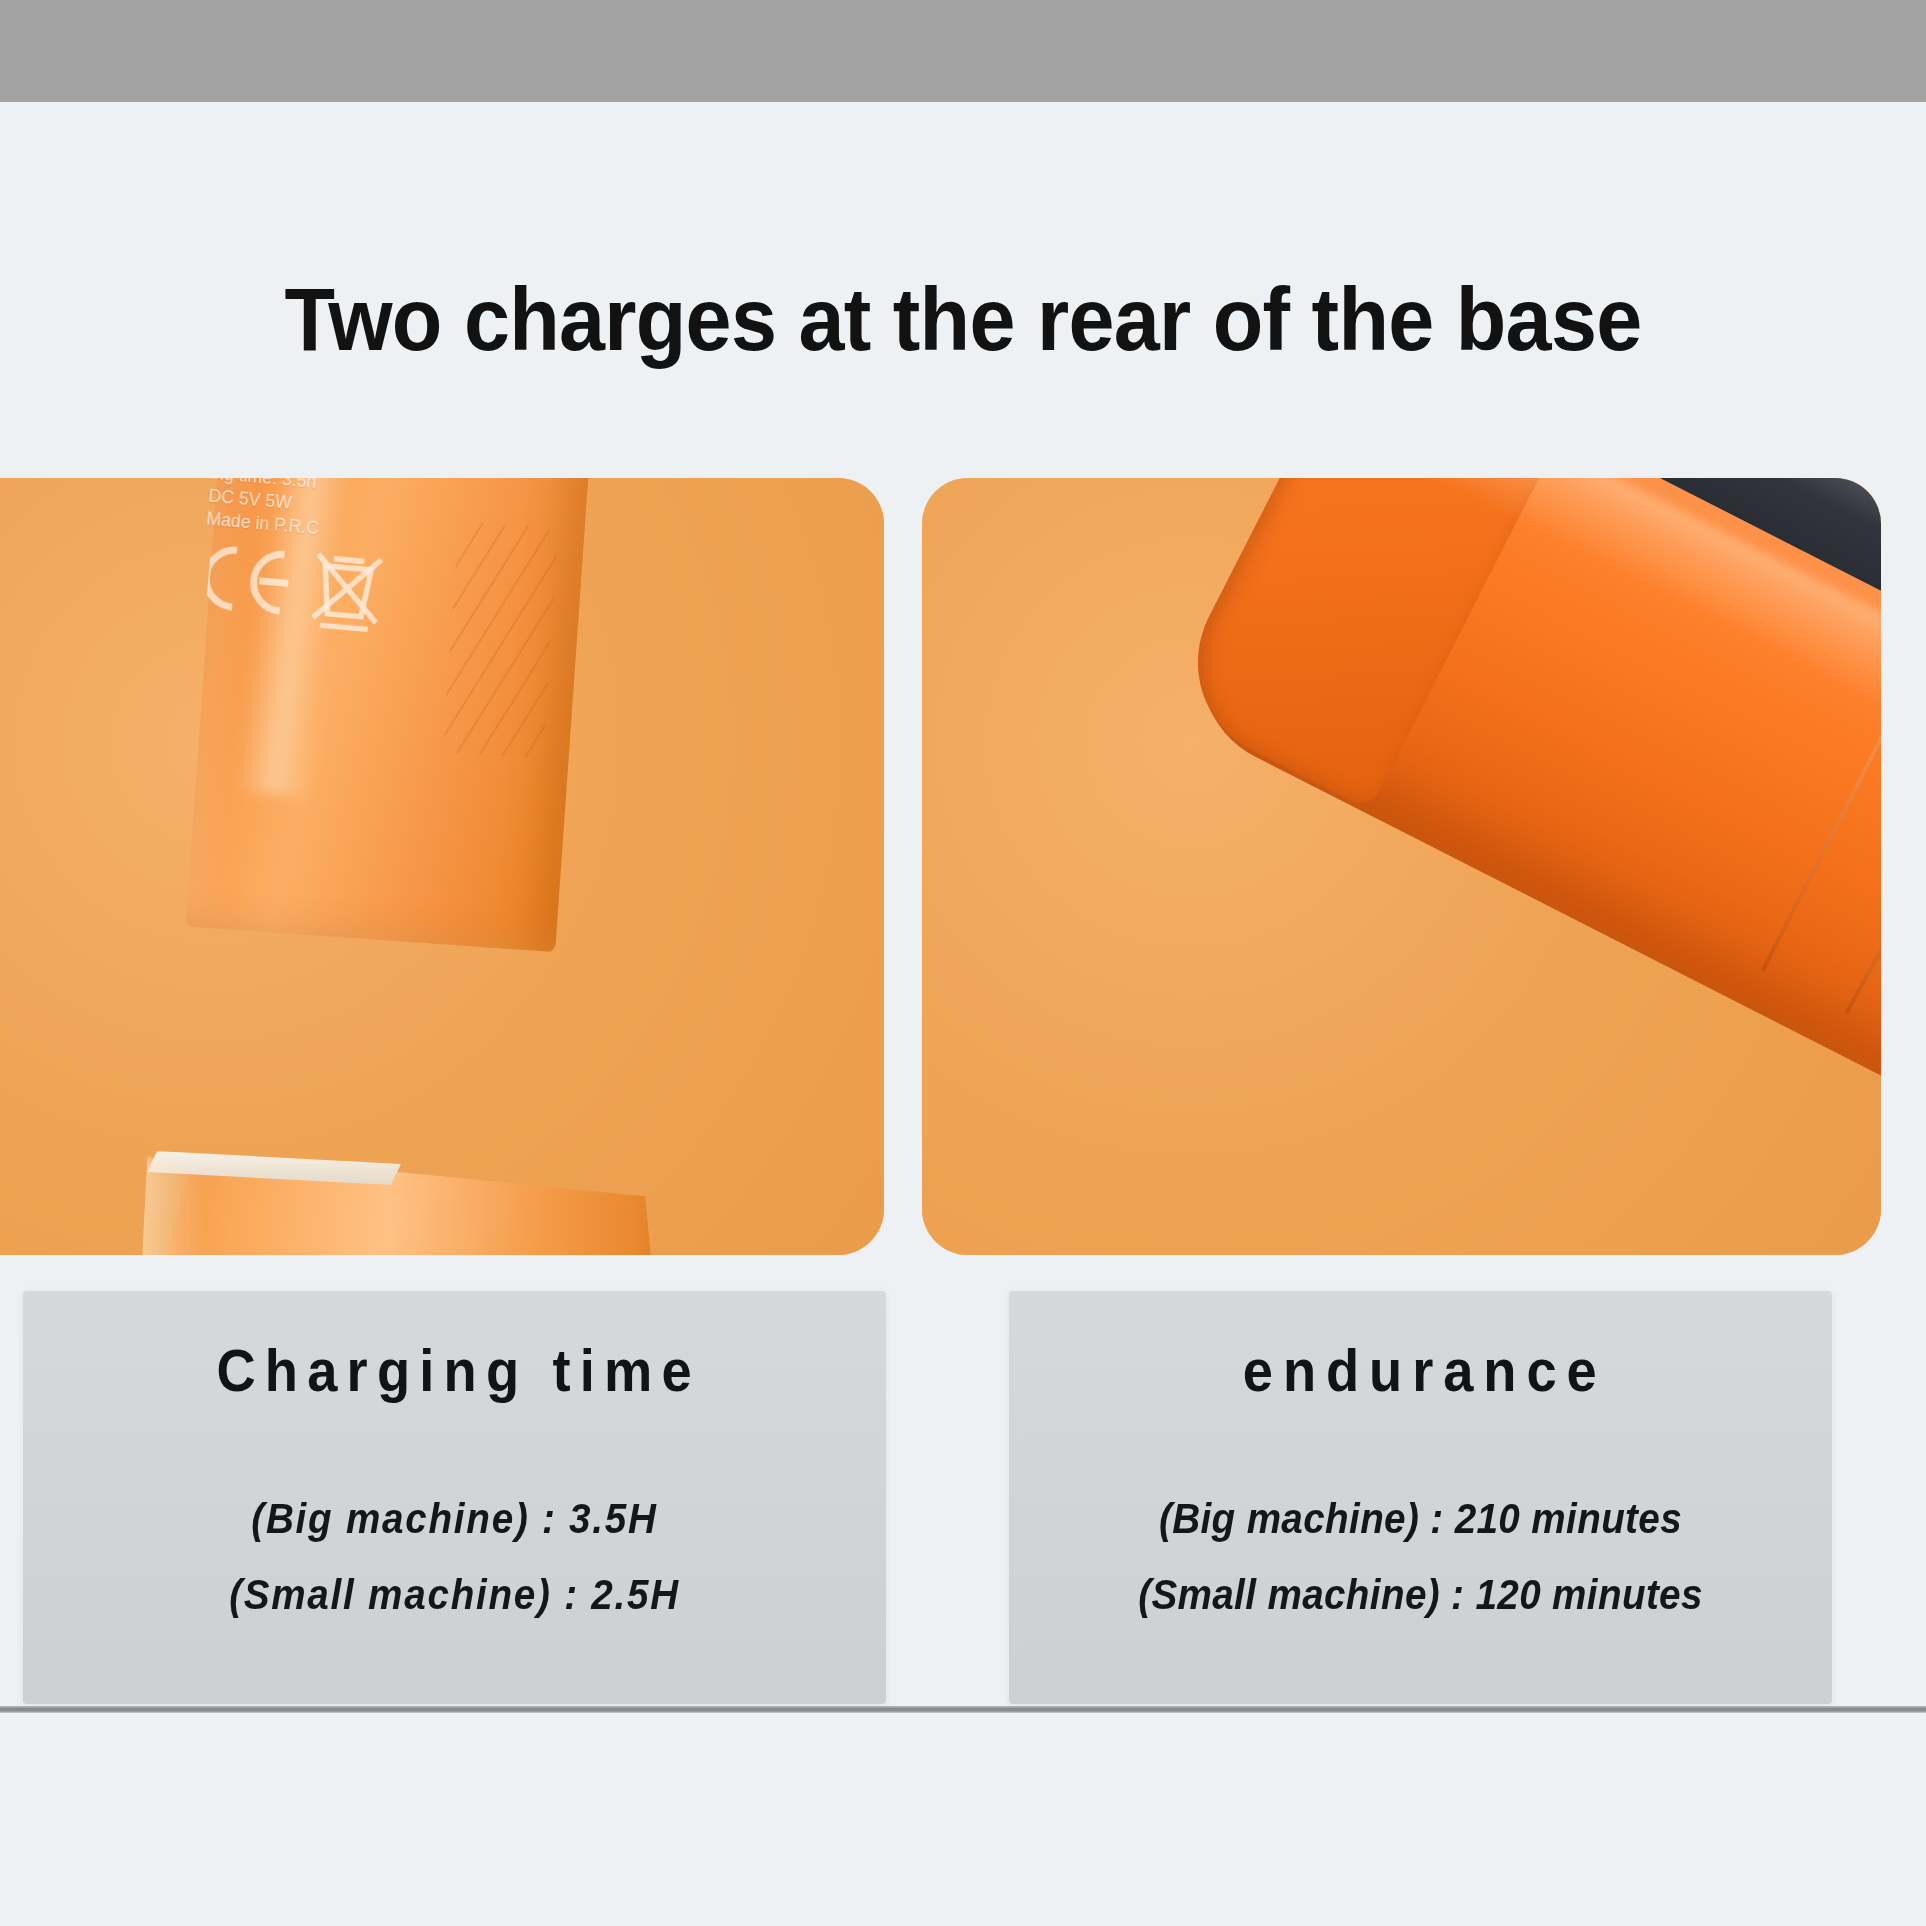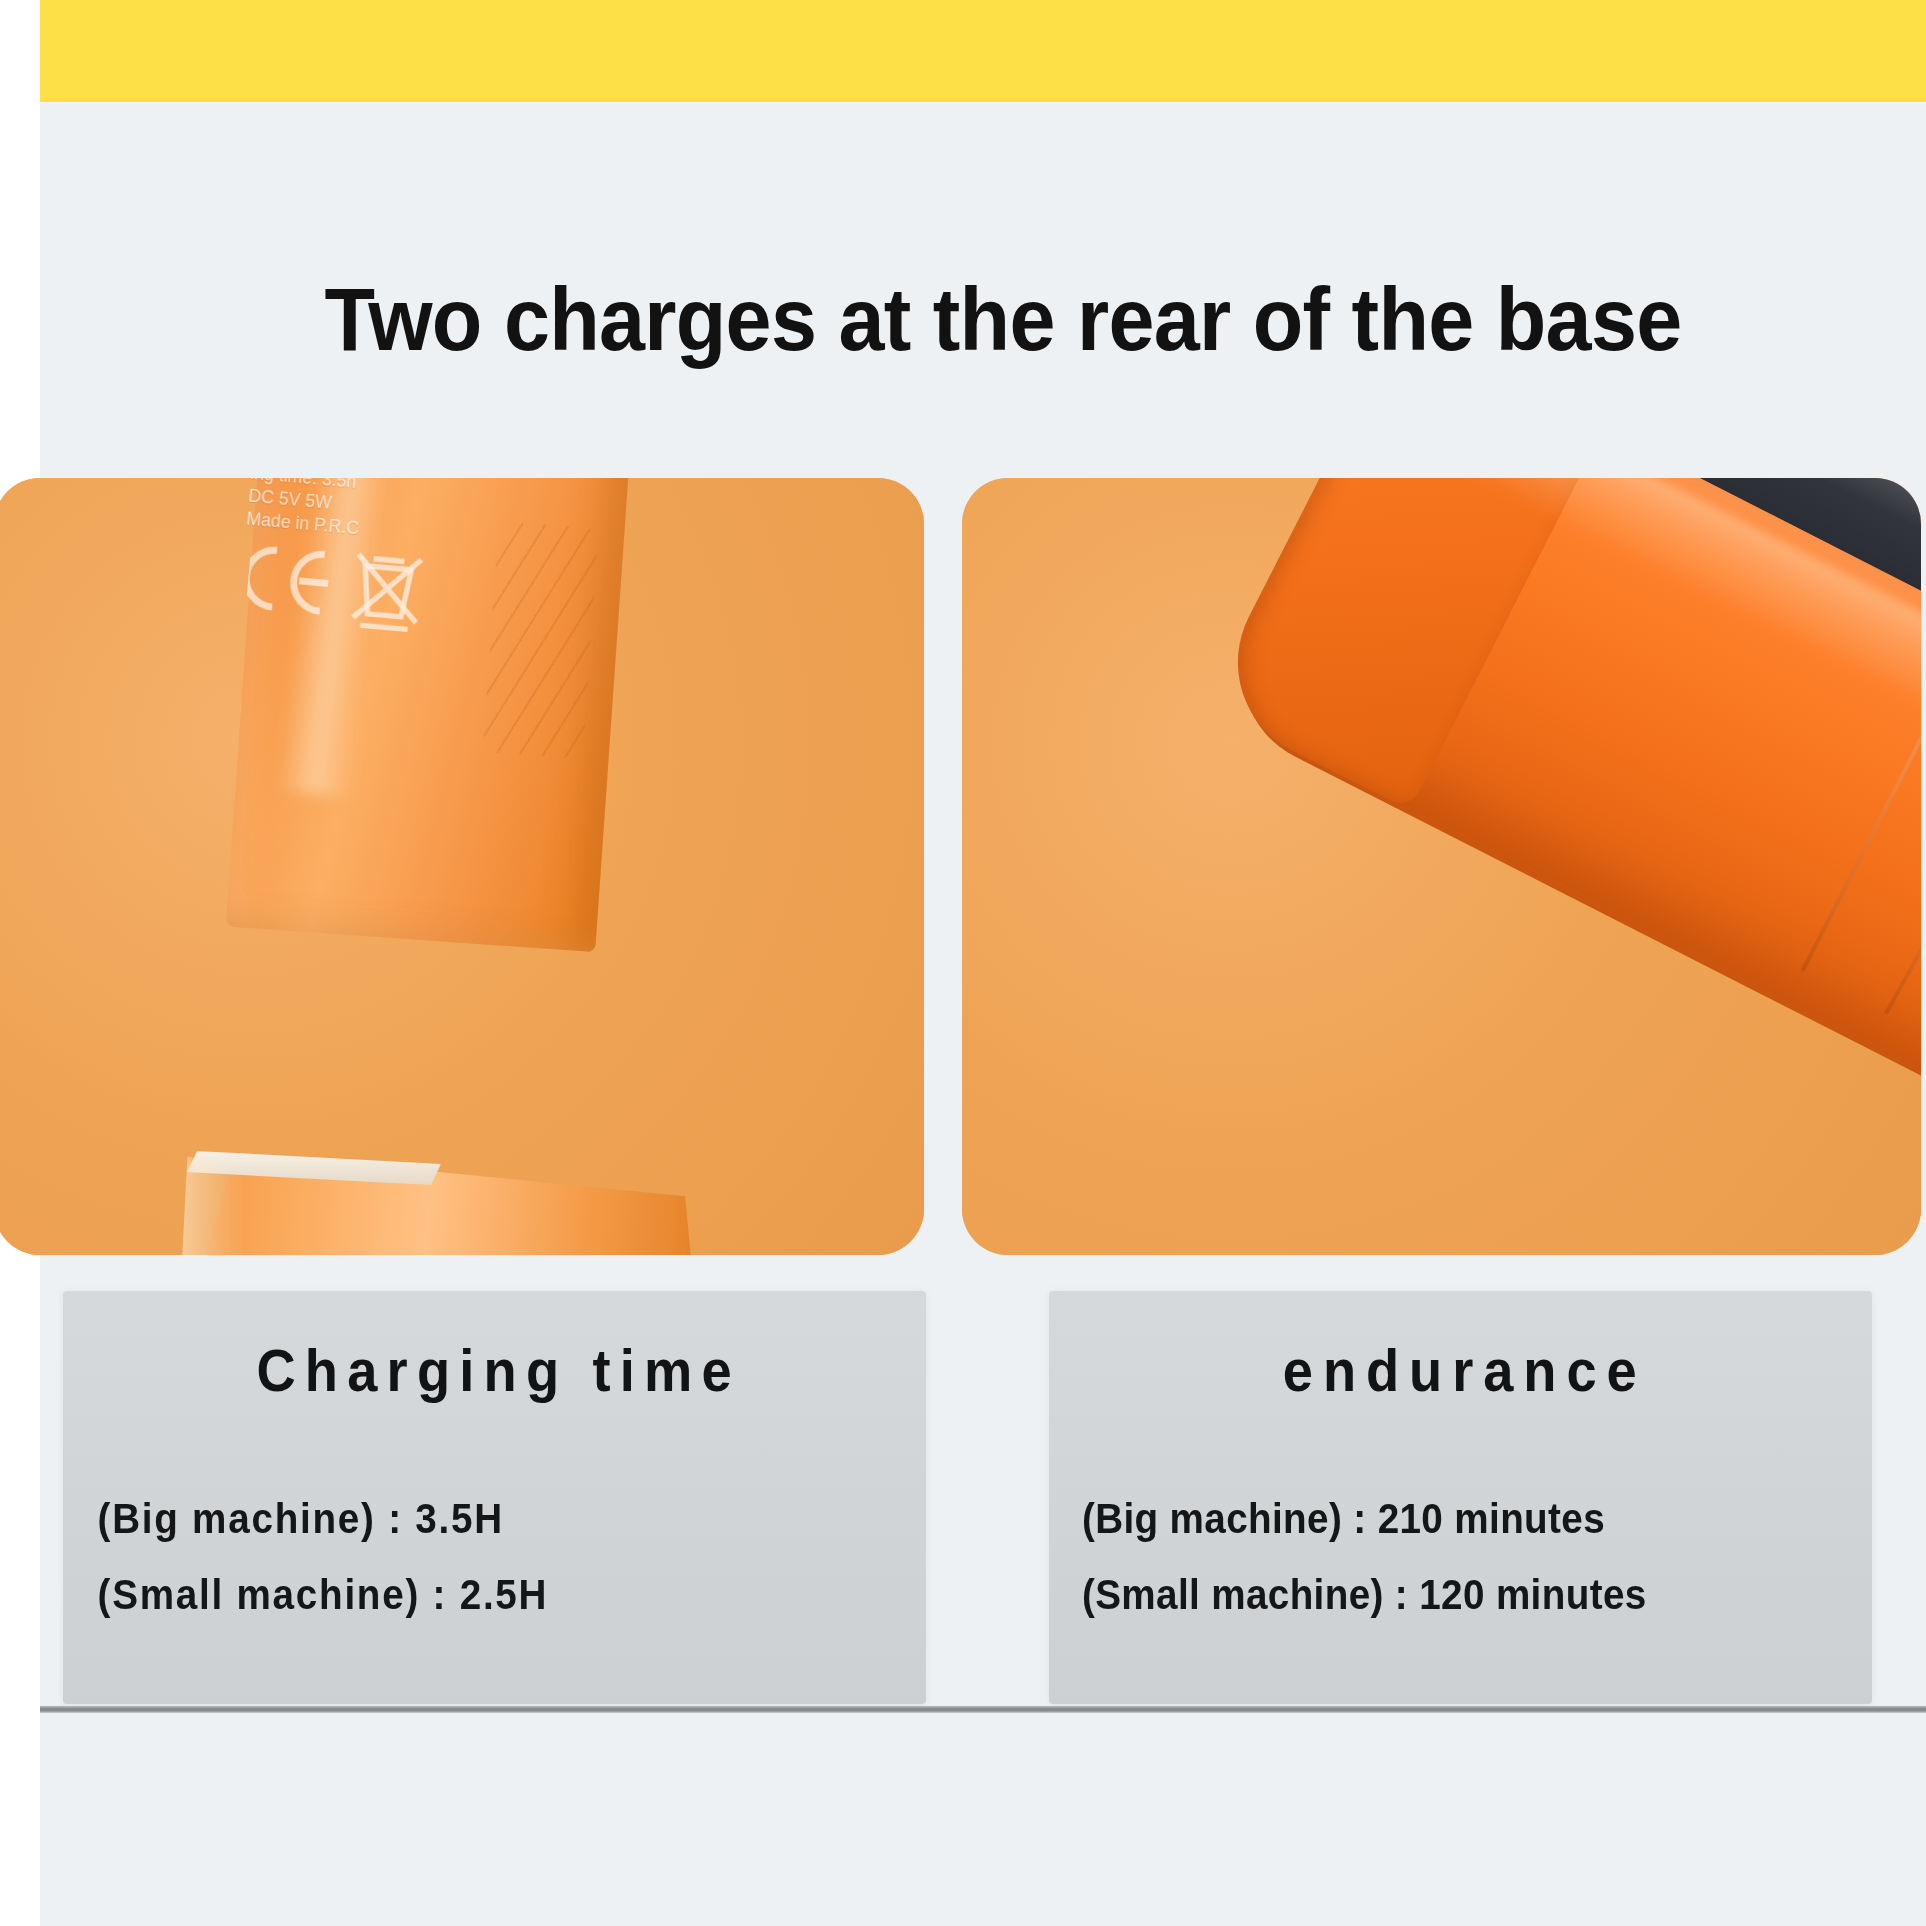--- a/index.html
+++ b/index.html
@@ -4,22 +4,21 @@
 <style>
   html,body{margin:0;padding:0;}
   body{
     width:1926px;height:1926px;
     background:#ffffff;
     font-family:"Liberation Sans", sans-serif;
     overflow:hidden;
   }
   .page{
     position:absolute;inset:0;
-    background:#fde047;
-    margin-left:40px;
+    background:#a3a3a3;
   }
   .page-body{
     position:absolute;left:0;top:102px;width:1926px;height:1824px;
     background:#edf1f4;
   }
 
   
   .title{
     position:absolute;left:0;top:271px;width:1926px;
     text-align:center;
@@ -176,20 +175,22 @@
     letter-spacing:9.2px;
     text-indent:9.2px;
     transform:scaleX(0.92);
     white-space:nowrap;
   }
   .card-left .card-h{letter-spacing:10px;}
   .card-right .card-h{letter-spacing:10.8px;}
 
   .card-lines{
     position:absolute;left:0;width:100%;top:190px;
+    text-align:center;
+    font-style:italic;
   }
   .card-line{
     font-size:42px;
     font-weight:bold;
     color:#141617;
     line-height:76px;
     white-space:nowrap;
     transform:scaleX(0.92);
   }
   .card-left .card-line{letter-spacing:1.9px;}

